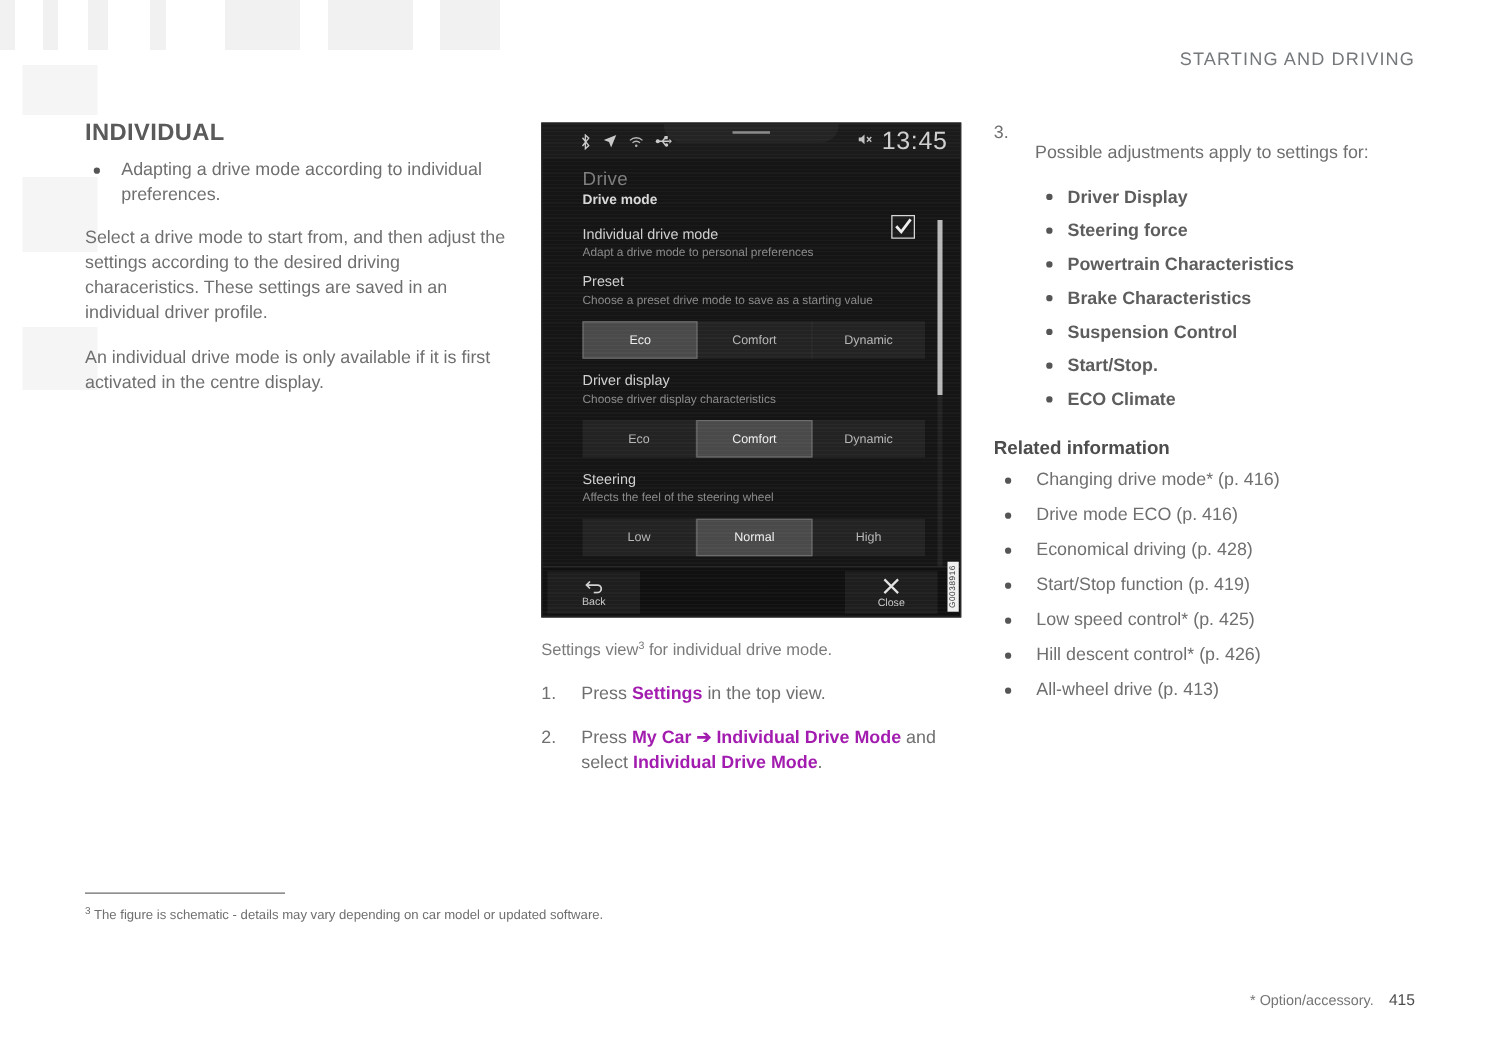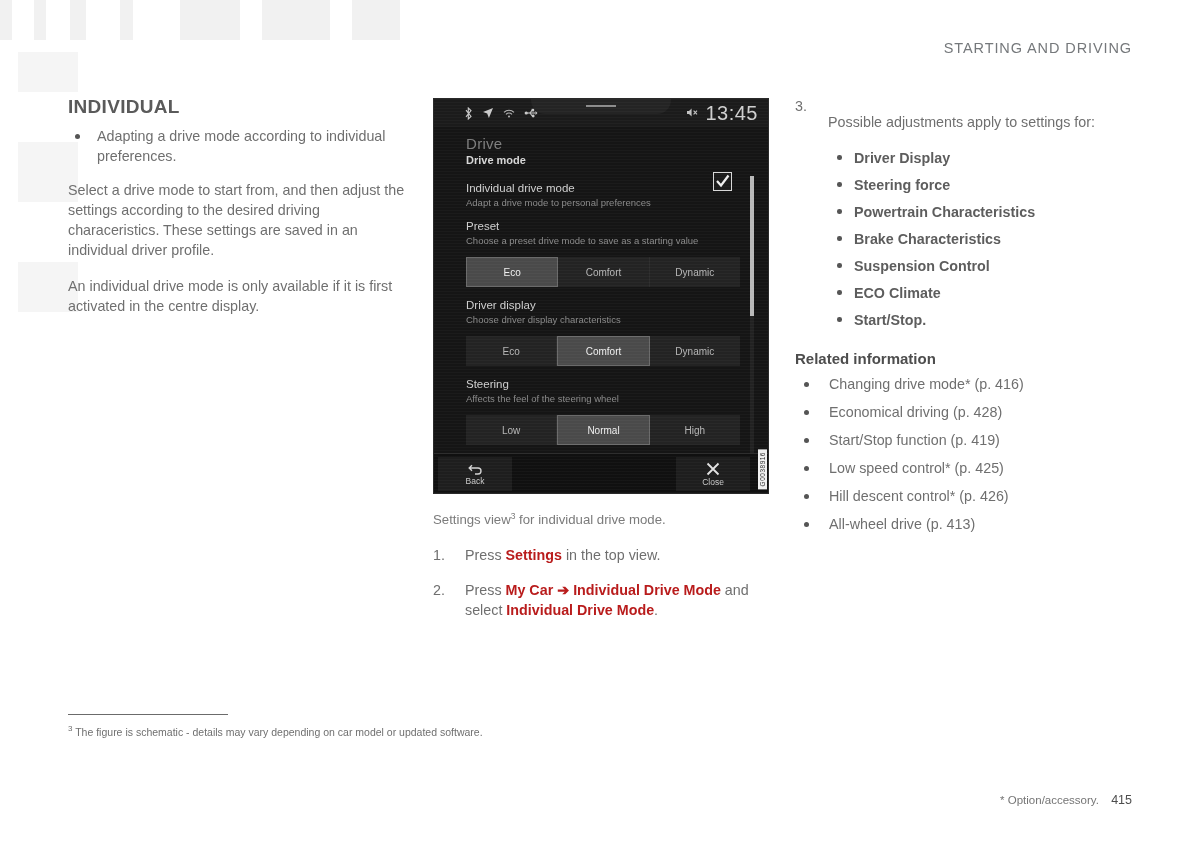--- a/index.html
+++ b/index.html
@@ -218,21 +218,21 @@
     padding-left: 32px;
     font-size: 14.3px;
     line-height: 20px;
     color: #6f6f6f;
     margin-bottom: 15px;
   }
   ol.steps li .num {
     position: absolute; left: 0; top: 0;
     font-size: 14.3px; color: #6f6f6f;
   }
-  ol.steps li b { color: #b91c1c; font-weight: bold; }
+  ol.steps li b { color: #a21caf; font-weight: bold; }
 
   .step3 { position: relative; padding-left: 33px; font-size: 14.3px; line-height: 20px; color: #6f6f6f; }
   .step3 .num { position: absolute; left: 0; top: 0; }
   .step3 b { color: #4d4d4d; font-weight: bold; }
 
   h3.related {
     font-size: 15px;
     font-weight: bold;
     color: #4d4d4d;
     margin: 20px 0 7px 0;
@@ -431,27 +431,28 @@
   </div>
 
   <p class="body" style="margin-top:16px; margin-left:33px;">Possible adjustments apply to settings for:</p>
 
   <ul class="bullets bold-items" style="margin-left:33px;">
     <li>Driver Display</li>
     <li>Steering force</li>
     <li>Powertrain Characteristics</li>
     <li>Brake Characteristics</li>
     <li>Suspension Control</li>
+    <li>Start/Stop.</li>
     <li>ECO Climate</li>
-    <li>Start/Stop.</li>
   </ul>
 
   <h3 class="related">Related information</h3>
   <ul class="bullets rel">
     <li>Changing drive mode* (p. 416)</li>
+    <li>Drive mode ECO (p. 416)</li>
     <li>Economical driving (p. 428)</li>
     <li>Start/Stop function (p. 419)</li>
     <li>Low speed control* (p. 425)</li>
     <li>Hill descent control* (p. 426)</li>
     <li>All-wheel drive (p. 413)</li>
   </ul>
 </div>
 
 <div class="footnote">
   <div class="rule"></div>

